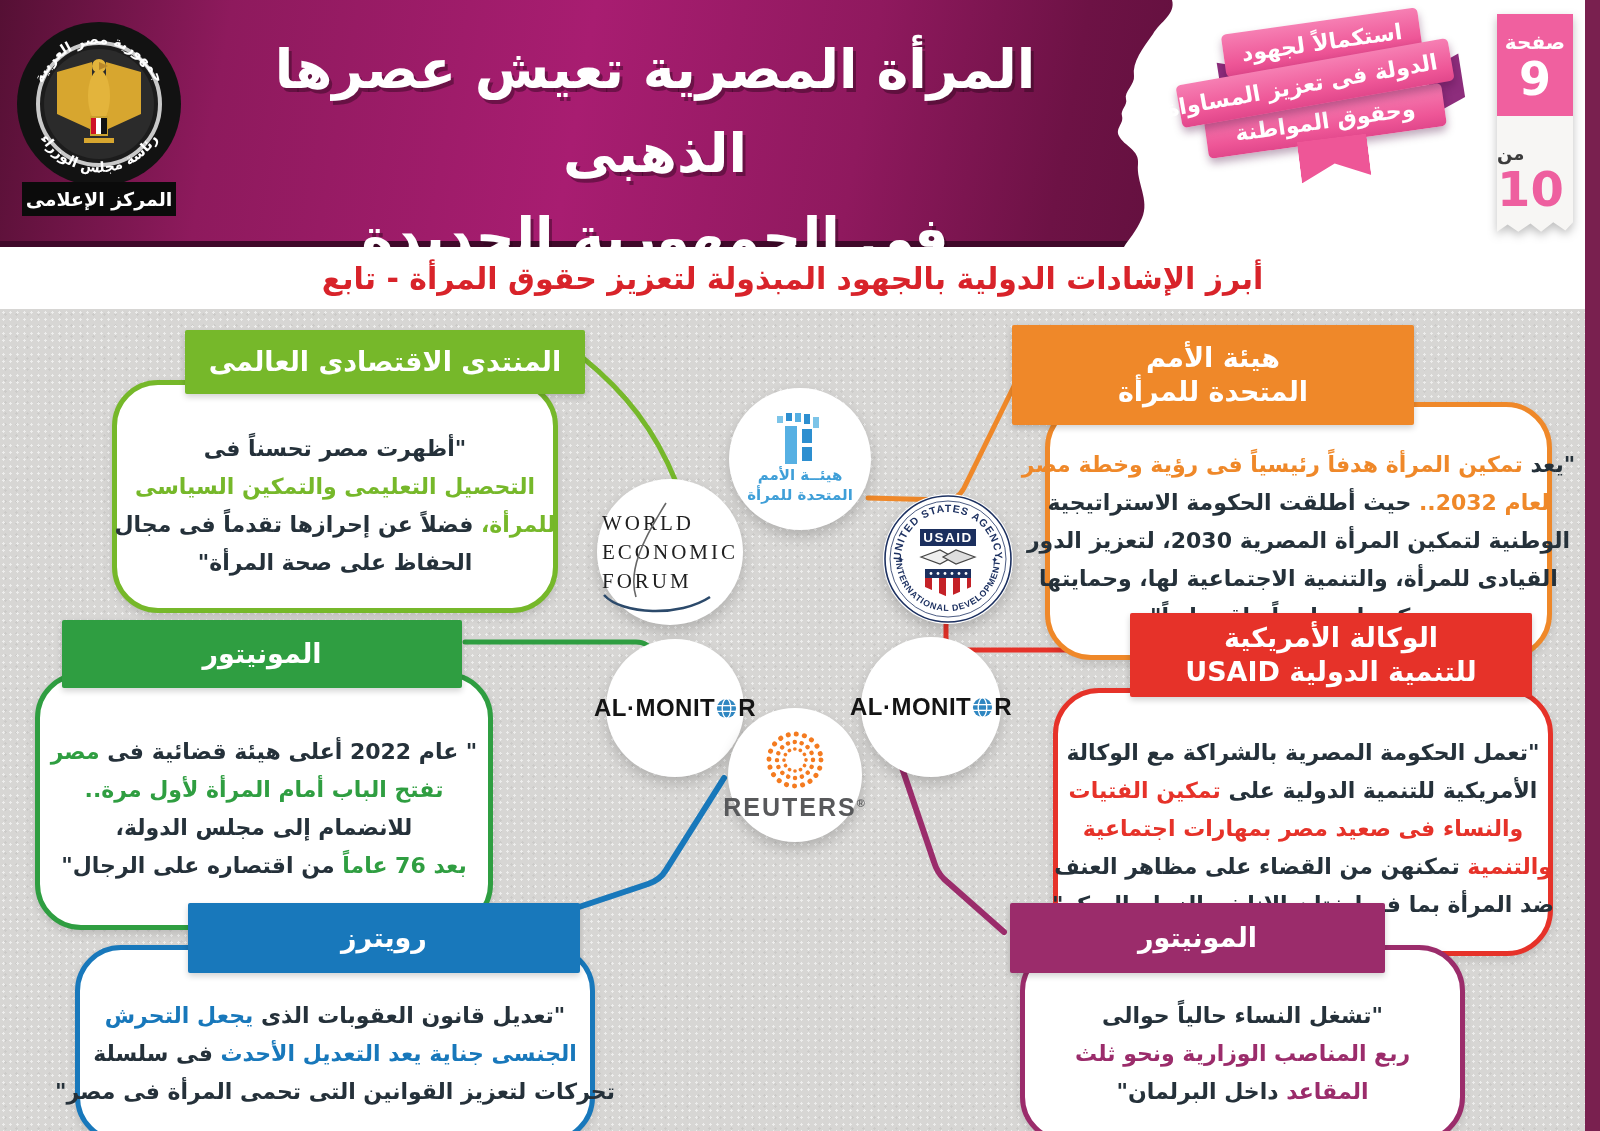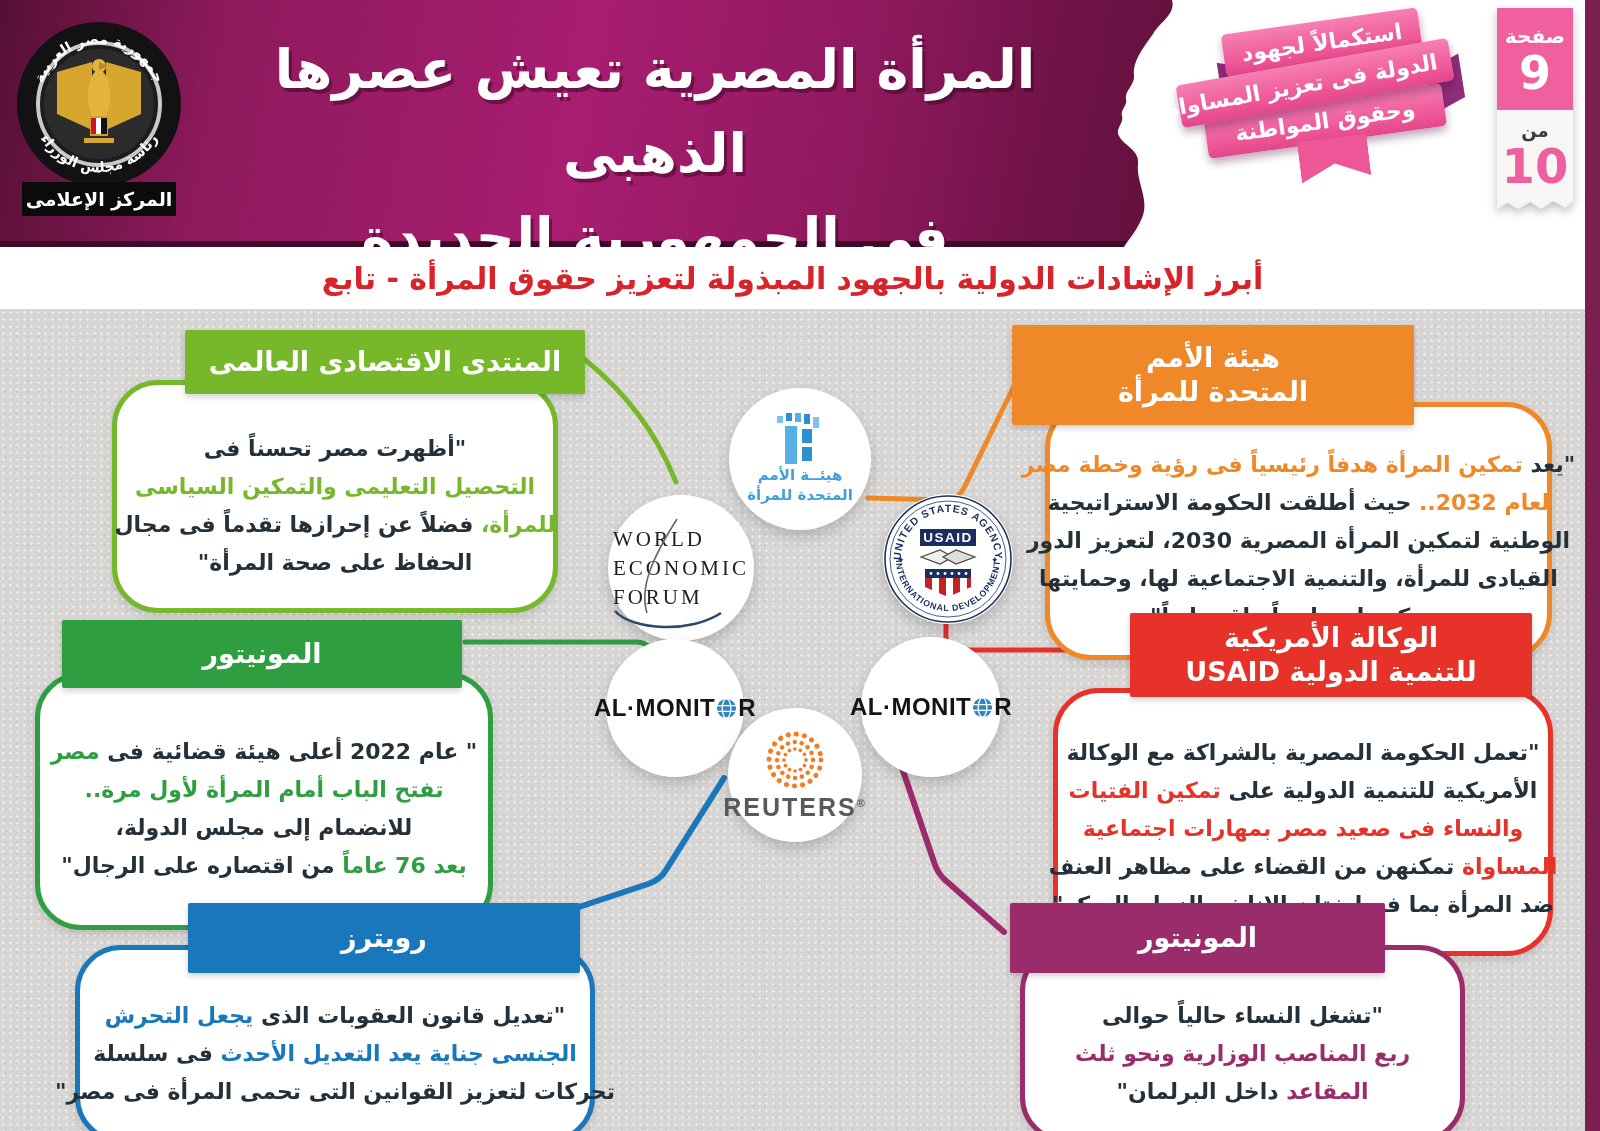--- a/index.html
+++ b/index.html
@@ -25,26 +25,26 @@
   .band.b1{width:170px;margin-left:52px;transform:rotate(1deg);}
   .band.b2{width:248px;margin-top:-4px;transform:rotate(-1deg);z-index:2;}
   .band.b3{width:212px;margin-left:22px;margin-top:-4px;transform:rotate(1deg);}
   .fold{position:absolute;background:#8d2d7c;z-index:-1;}
   .fold.f1{left:44px;top:30px;width:30px;height:40px;transform:skewY(18deg);}
   .fold.f2{left:250px;top:60px;width:34px;height:44px;transform:skewY(-20deg);}
   .tail{width:70px;height:42px;margin-left:110px;margin-top:-4px;
     background:#ee5697;clip-path:polygon(0 0,100% 0,100% 100%,50% 62%,0 100%);
     transform:rotate(2deg);}
   
-  .page-tab{position:absolute;left:1497px;top:8px;width:76px;
+  .page-tab{position:absolute;left:1497px;top:14px;width:76px;
     filter:drop-shadow(0 4px 5px rgba(0,0,0,.25));}
   .page-tab .pink{background:#f0609f;color:#fff;text-align:center;padding:16px 0 12px 0;}
   .page-tab .pink .w{font-size:20px;font-weight:bold;display:block;}
   .page-tab .pink .n{font-size:46px;font-weight:bold;display:block;line-height:50px;}
-  .page-tab .white{background:#f7f6f4;text-align:center;padding:10px 0 20px 0;
+  .page-tab .white{background:#f7f6f4;text-align:left;padding:27px 0 20px 0;
     clip-path:polygon(0 0,100% 0,100% 90%,90% 97%,74% 90%,58% 98%,44% 91%,28% 98%,14% 92%,0 98%);}
   .page-tab .white .w{font-size:18px;font-weight:bold;color:#3c3c3c;display:block;}
   .page-tab .white .n{font-size:48px;font-weight:bold;color:#ee5f9f;display:block;line-height:50px;}
 
   
   .subtitle-strip{position:absolute;left:0;top:247px;width:1585px;height:62px;background:#ffffff;
     display:flex;align-items:center;justify-content:center;}
   .subtitle-strip .txt{color:#d8232a;font-weight:bold;font-size:30px;}
 
   
@@ -222,21 +222,21 @@
     <div class="tab" style="left: 1130px; top: 613px; width: 402px; height: 84px; --accent: #e63229;">
       <div dir="rtl">
           <div>الوكالة الأمريكية</div>
           <div>للتنمية الدولية USAID</div>
         </div>
     </div>
     <div class="bbody" style="left: 1053px; top: 688px; width: 490px; height: 244px; padding-top: 14px; --accent: #e63229;" dir="rtl">
         <div class="tline"><span>"تعمل الحكومة المصرية بالشراكة مع الوكالة</span></div>
         <div class="tline"><span>الأمريكية للتنمية الدولية على </span><span class="hl">تمكين الفتيات</span></div>
         <div class="tline"><span class="hl">والنساء فى صعيد مصر بمهارات اجتماعية</span></div>
-        <div class="tline"><span class="hl">المساواة</span><span> تمكنهن من القضاء على مظاهر العنف</span></div>
+        <div class="tline"><span class="hl">والتنمية</span><span> تمكنهن من القضاء على مظاهر العنف</span></div>
         <div class="tline"><span>ضد المرأة بما فيها ختان الإناث والزواج المبكر"</span></div>
       </div>
   </div>
 
   <div>
     <div class="tab" style="left: 188px; top: 903px; width: 392px; height: 70px; --accent: #1878bb;">
       <div dir="rtl">
           <div>رويترز</div>
         </div>
     </div>
@@ -268,21 +268,21 @@
       <rect x="33" y="1" width="6" height="10" fill="#2d8fd0"></rect>
       <rect x="42" y="4" width="6" height="11" fill="#7cc4e8"></rect>
       <rect x="14" y="13" width="12" height="38" fill="#56b0e3"></rect>
       <rect x="31" y="16" width="10" height="14" fill="#2d8fd0"></rect>
       <rect x="31" y="34" width="10" height="14" fill="#2d8fd0"></rect>
     </svg>
     <div class="unw-text" dir="rtl">هيئــة الأمم</div>
     <div class="unw-text" dir="rtl">المتحدة للمرأة</div>
   </div>
 
-  <div class="circle" style="left:597px;top:495px;width:146px;height:146px;margin-left:11px;">
+  <div class="circle" style="left:597px;top:479px;width:146px;height:146px;">
     <div class="wef-wrap">
       <svg class="wef-diag" width="120" height="110" viewBox="0 0 120 110">
         <path d="M64,2 C40,40 26,70 34,96" stroke="#666" stroke-width="1.6" fill="none"></path>
       </svg>
       <div>
           <div>WORLD</div>
           <div>ECONOMIC</div>
           <div>FORUM</div>
         </div>
       <svg class="wef-curve" width="120" height="26" viewBox="0 0 120 26">

